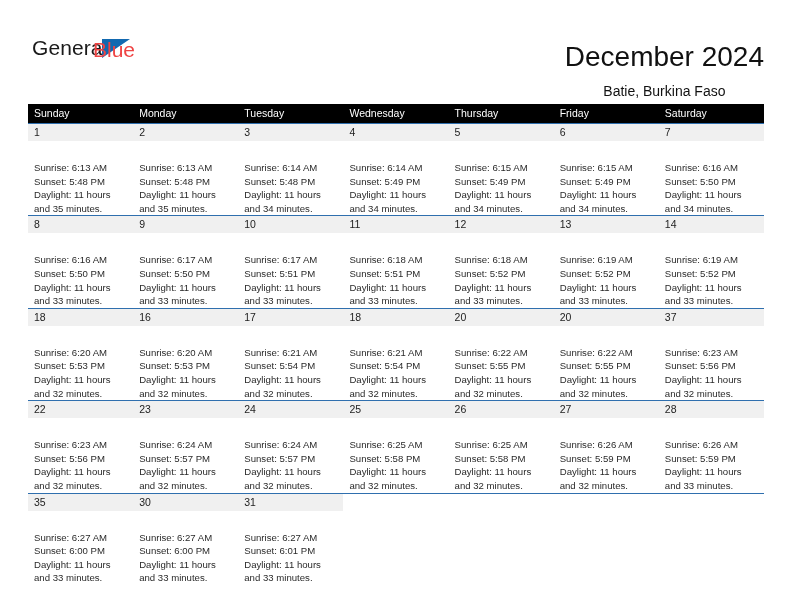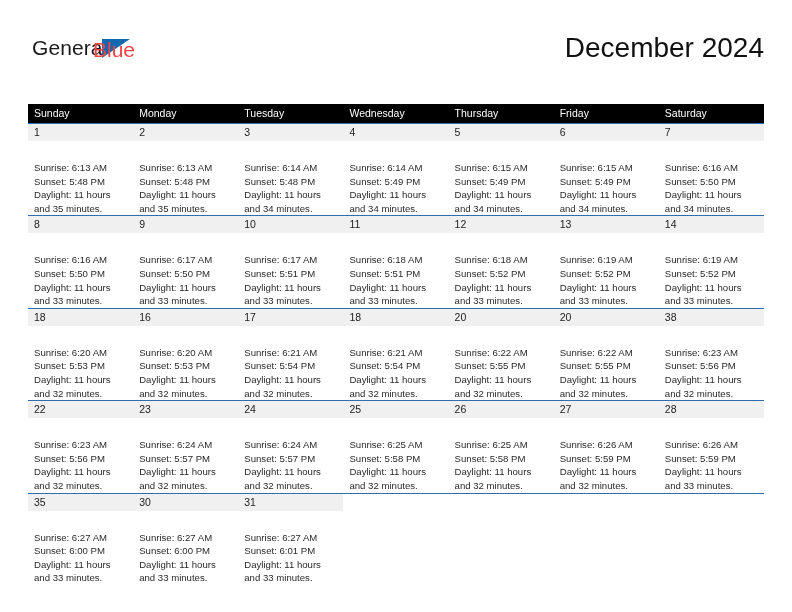--- a/index.html
+++ b/index.html
@@ -59,21 +59,21 @@
     left: 61px;
     top: 2px;
     font-size: 21px;
     color: #ef4444;
     font-family: "Liberation Sans", sans-serif;
   }
 
   .title-block {
     position: absolute;
     right: 0px;
-    top: 3px;
+    top: 12px;
     text-align: center;
   }
   .cal-title {
     font-size: 28px;
     line-height: 34px;
     color: #111111;
     font-weight: normal;
     white-space: nowrap;
   }
   .cal-subtitle {
@@ -152,20 +152,21 @@
   <div class="header">
 
     <div class="logo">
       <span class="logo-general">General</span>
       <span class="logo-triangle"></span>
       <span class="logo-blue">Blue</span>
     </div>
 
     <div class="title-block">
       <div class="cal-title">December 2024</div>
+      <div class="cal-subtitle">Batie, Burkina Faso</div>
     </div>
 
   </div>
 
   <table class="calendar">
     <thead>
       <tr class="dow-row">
         <th>Sunday</th>
         <th>Monday</th>
         <th>Tuesday</th>
@@ -396,21 +397,21 @@
               <div class="cell-lines">
                 <div>Sunrise: 6:22 AM</div>
                 <div>Sunset: 5:55 PM</div>
                 <div>Daylight: 11 hours</div>
                 <div>and 32 minutes.</div>
               </div>
             </div>
           </td>
           <td>
             <div class="cell-inner">
-              <div class="daynum-band">38</div>
+              <div class="daynum-band">37</div>
               <div class="cell-lines">
                 <div>Sunrise: 6:23 AM</div>
                 <div>Sunset: 5:56 PM</div>
                 <div>Daylight: 11 hours</div>
                 <div>and 32 minutes.</div>
               </div>
             </div>
           </td>
         </tr>
         <tr class="week-row">

